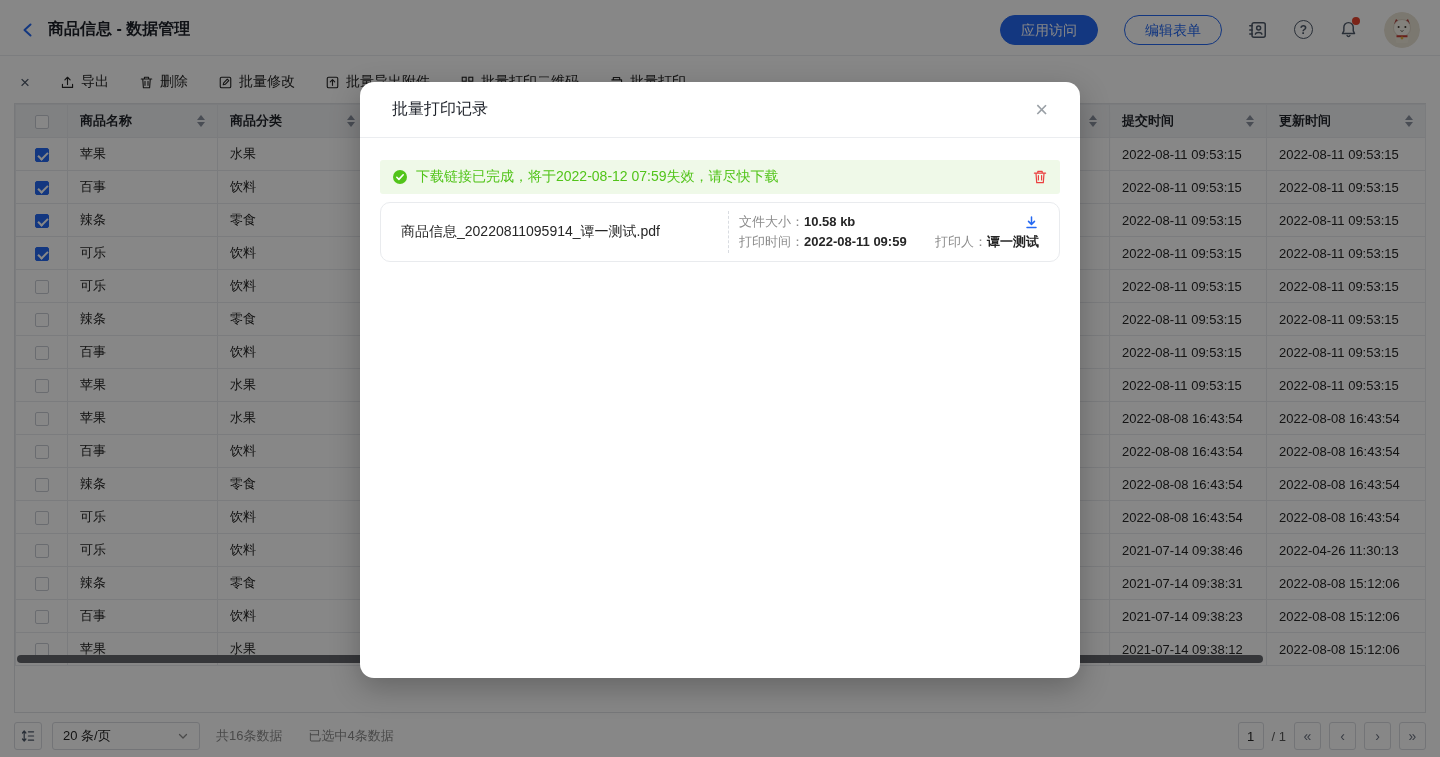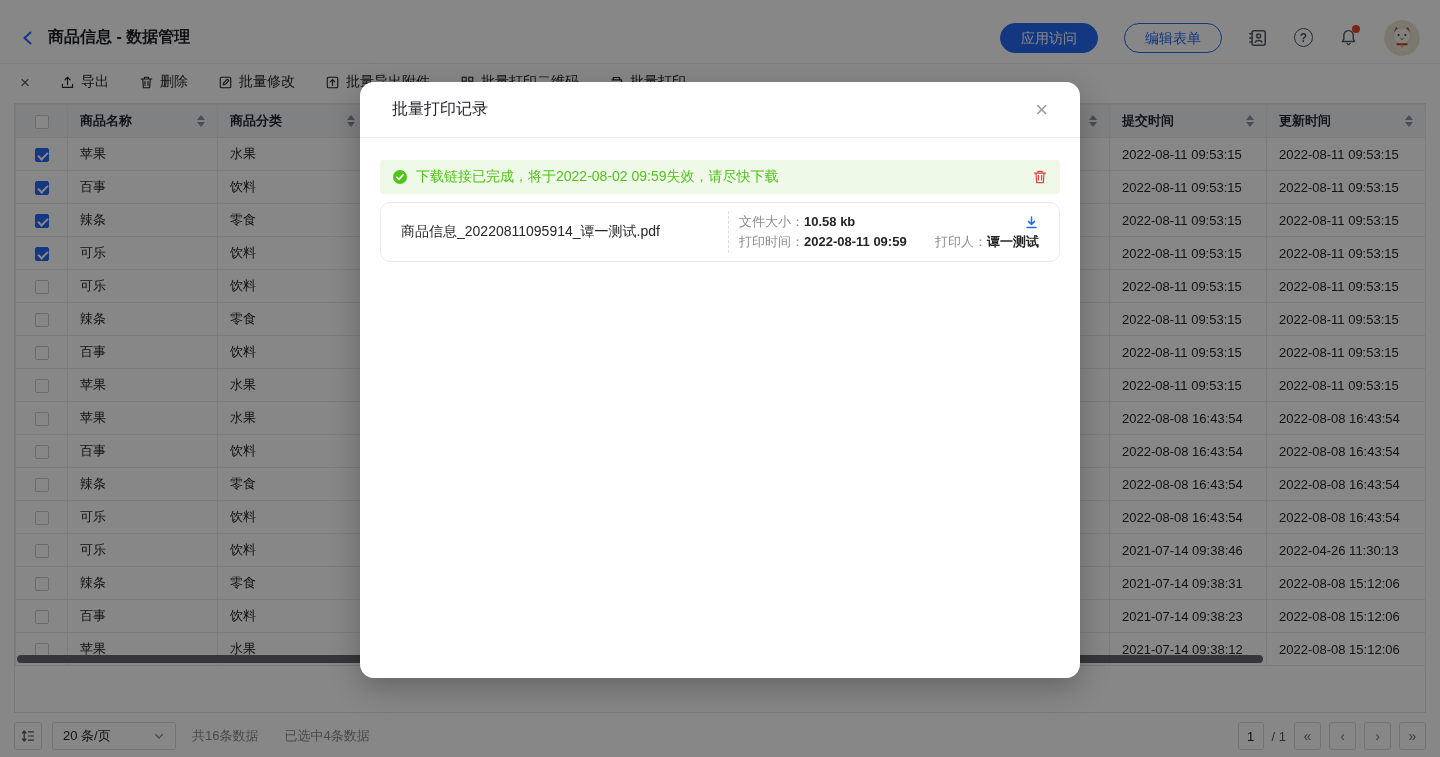--- a/index.html
+++ b/index.html
@@ -1,21 +1,21 @@
 <!DOCTYPE html>
 <html style="--accent: #2468f2; --success: #52c41a; --success-bg: #eff9e8; --danger: #eb4141;"><head>
 <meta charset="utf-8">
 <style>
   :root{ --accent:#2468f2; --success:#52c41a; --success-bg:#eff9e8; --danger:#eb4141; }
   *{margin:0;padding:0;box-sizing:border-box;}
   html,body{width:1440px;height:757px;overflow:hidden;}
   body{position:relative;background:#fff;font-family:"Liberation Sans",sans-serif;color:#262626;}
 
   
-  .app-header{position:absolute;top:12px;left:0;width:1440px;height:52px;display:flex;align-items:center;
+  .app-header{position:absolute;top:4px;left:0;width:1440px;height:52px;display:flex;align-items:center;
     padding:0 20px;border-bottom:1px solid #ebedf0;background:#fff;}
   .back-btn{display:flex;align-items:center;margin-right:12px;cursor:pointer;}
   .page-title{font-size:16px;font-weight:700;color:#1d2129;}
   .header-right{margin-left:auto;display:flex;align-items:center;gap:26px;}
   .btn{height:30px;line-height:28px;padding:0 20px;border-radius:15px;font-size:14px;cursor:pointer;display:inline-block;}
   .btn-primary{background:var(--accent);color:#fff;border:1px solid var(--accent);}
   .btn-outline{background:#fff;color:var(--accent);border:1px solid var(--accent);}
   .hicon{position:relative;display:flex;align-items:center;justify-content:center;color:#4e5969;cursor:pointer;}
   .help-circle{width:19px;height:19px;border:1.6px solid #4e5969;border-radius:50%;font-size:12px;font-weight:700;
     display:flex;align-items:center;justify-content:center;}
@@ -50,21 +50,21 @@
     border:solid #fff;border-width:0 2px 2px 0;transform:rotate(45deg);}
   .hscroll-thumb{position:absolute;left:2px;top:551px;width:1246px;height:8px;border-radius:4px;
     background:#64676c;cursor:pointer;}
 
   
   .footer{position:absolute;left:14px;top:722px;width:1412px;display:flex;align-items:center;
     justify-content:space-between;}
   .f-left{display:flex;align-items:center;gap:10px;}
   .icon-btn{width:28px;height:28px;border:1px solid #d9dce1;border-radius:3px;display:flex;
     align-items:center;justify-content:center;color:#4e5969;background:#fff;cursor:pointer;}
-  .page-size-select{width:124px;height:28px;border:1px solid #d9dce1;border-radius:3px;display:flex;
+  .page-size-select{width:148px;height:28px;border:1px solid #d9dce1;border-radius:3px;display:flex;
     align-items:center;justify-content:space-between;padding:0 10px;font-size:13px;color:#262626;
     background:#fff;cursor:pointer;}
   .f-info{display:flex;gap:26px;font-size:13px;color:#8c8c8c;margin-left:6px;}
   .f-right{display:flex;align-items:center;gap:8px;font-size:13px;color:#595959;}
   .page-box{min-width:26px;height:28px;border:1px solid #d9dce1;border-radius:3px;display:flex;
     align-items:center;justify-content:center;padding:0 7px;color:#262626;background:#fff;}
   .nav-btn{width:27px;height:28px;border:1px solid #d9dce1;border-radius:3px;display:flex;align-items:center;
     justify-content:center;background:#fff;color:#6b7280;font-size:14px;cursor:pointer;}
 
   
@@ -412,21 +412,21 @@
   <div class="modal-header">
     <span class="modal-title">批量打印记录</span>
     <span class="modal-close">×</span>
   </div>
   <div class="modal-body">
     <div class="banner">
       <svg width="16" height="16" viewBox="0 0 16 16">
         <circle cx="8" cy="8" r="7" fill="#52c41a"></circle>
         <path d="M4.8 8.3l2.1 2.1 4.3-4.6" fill="none" stroke="#fff" stroke-width="1.6" stroke-linecap="round" stroke-linejoin="round"></path>
       </svg>
-      <span class="banner-text">下载链接已完成，将于2022-08-02 09:59失效，请尽快下载</span>
+      <span class="banner-text">下载链接已完成，将于2022-08-12 07:59失效，请尽快下载</span>
       <span class="banner-trash">
         <svg width="16" height="16" viewBox="0 0 16 16" fill="none" stroke="#eb4141" stroke-width="1.2" stroke-linecap="round" stroke-linejoin="round">
           <path d="M2.4 4.2h11.2M5.8 4V2.4h4.4V4M4 4.4l.7 9.2h6.6l.7-9.2M6.4 6.6v4.4M9.6 6.6v4.4"></path>
         </svg>
       </span>
     </div>
     <div class="file-card">
       <span class="file-name">商品信息_20220811095914_谭一测试.pdf</span>
       <div class="file-meta">
         <div class="meta-row">

